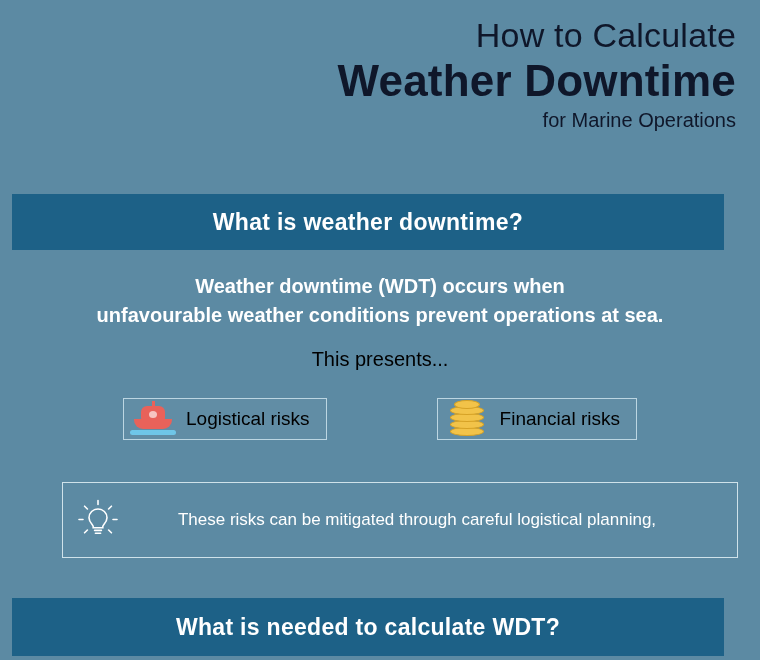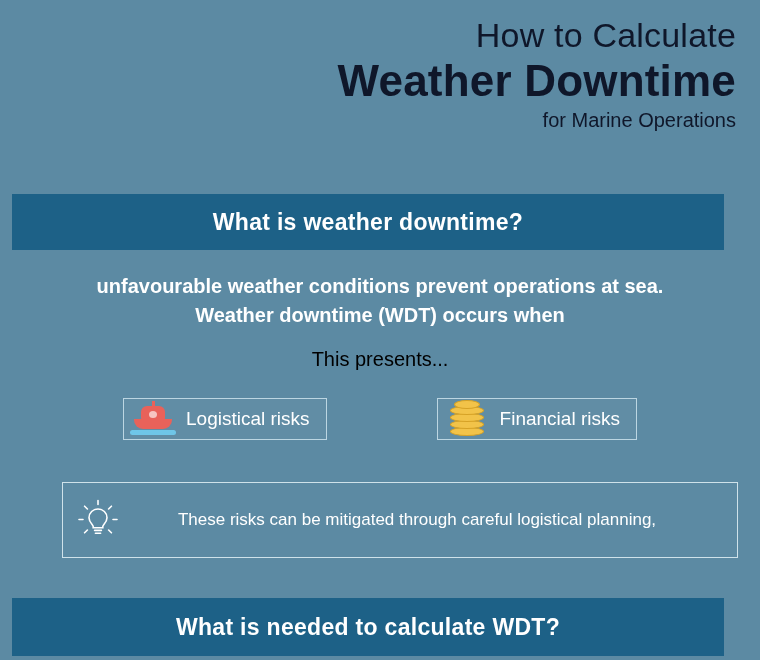--- a/index.html
+++ b/index.html
@@ -104,21 +104,21 @@
   .risk-chip {
     border: 1px solid #bcd6e2;
     background: rgba(255,255,255,0.03);
     height: 42px;
     display: flex;
     align-items: center;
     padding: 0 16px 0 6px;
     box-sizing: border-box;
   }
   .risk-label {
-    color: #ffffff;
+    color: #000000;
     font-size: 19px;
     margin-left: 10px;
     white-space: nowrap;
   }
   .icon-box {
     width: 46px;
     height: 40px;
     position: relative;
     flex: 0 0 auto;
   }
@@ -219,22 +219,22 @@
 
   <div class="title-block">
     <div class="title-line1">How to Calculate</div>
     <div class="title-line2">Weather Downtime</div>
     <div class="title-line3">for Marine Operations</div>
   </div>
 
   <div class="section-bar" id="bar-top">What is weather downtime?</div>
 
   <div class="definition">
+    <div>Weather downtime (WDT) occurs when</div>
     <div>unfavourable weather conditions prevent operations at sea.</div>
-    <div>Weather downtime (WDT) occurs when</div>
   </div>
 
   <div class="presents">This presents...</div>
 
   <div class="risks-row">
 
     <div class="risk-chip">
       <div class="icon-box">
         <div class="boat-mast"></div>
         <div class="boat-cabin"></div>

